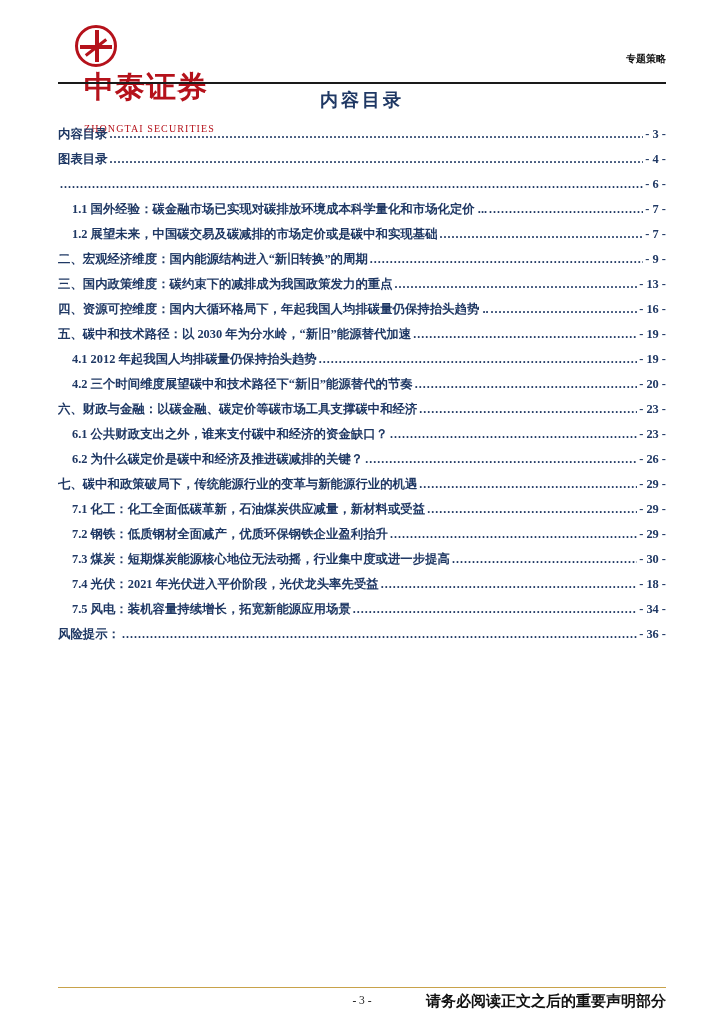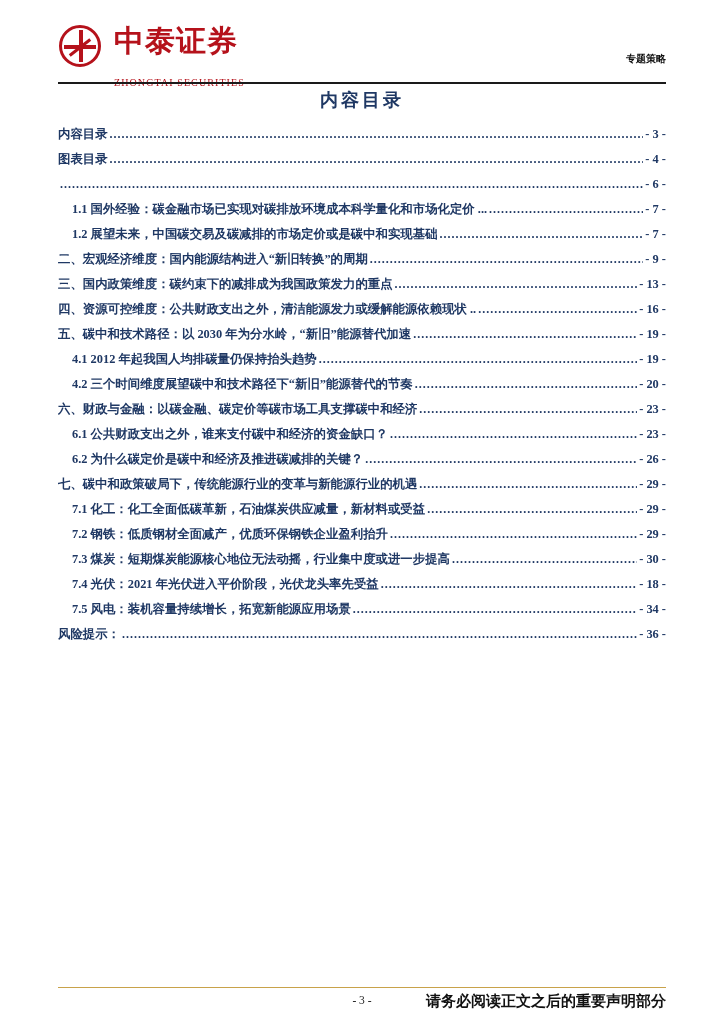--- a/index.html
+++ b/index.html
@@ -27,24 +27,25 @@
   
   .header {
     position: absolute;
     left: 58px;
     top: 24px;
     right: 58px;
     height: 58px;
   }
   .logo-block {
     position: absolute;
-    left: 0;
+    left: 16px;
     top: 0;
     display: flex;
     align-items: flex-start;
+    flex-direction: column;
   }
   .logo-mark {
     width: 46px;
     height: 46px;
     position: relative;
     flex: 0 0 auto;
   }
   .logo-mark .ring {
     position: absolute;
     left: 1px; top: 1px;
@@ -266,21 +267,21 @@
         <span class="toc-label">二、宏观经济维度：国内能源结构进入“新旧转换”的周期</span>
         <span class="toc-dots">........................................................................................................................................................................................................</span>
         <span class="toc-page">- 9 -</span>
       </div>
       <div class="toc-row lvl1">
         <span class="toc-label">三、国内政策维度：碳约束下的减排成为我国政策发力的重点</span>
         <span class="toc-dots">........................................................................................................................................................................................................</span>
         <span class="toc-page">- 13 -</span>
       </div>
       <div class="toc-row lvl1">
-        <span class="toc-label">四、资源可控维度：公共财政支出之外，清洁能源发力或缓解能源依赖现状 ..</span>
+        <span class="toc-label">四、资源可控维度：国内大循环格局下，年起我国人均排碳量仍保持抬头趋势 ..</span>
         <span class="toc-dots">........................................................................................................................................................................................................</span>
         <span class="toc-page">- 16 -</span>
       </div>
       <div class="toc-row lvl1">
         <span class="toc-label">五、碳中和技术路径：以 2030 年为分水岭，“新旧”能源替代加速</span>
         <span class="toc-dots">........................................................................................................................................................................................................</span>
         <span class="toc-page">- 19 -</span>
       </div>
       <div class="toc-row lvl2">
         <span class="toc-label">4.1 2012 年起我国人均排碳量仍保持抬头趋势</span>

